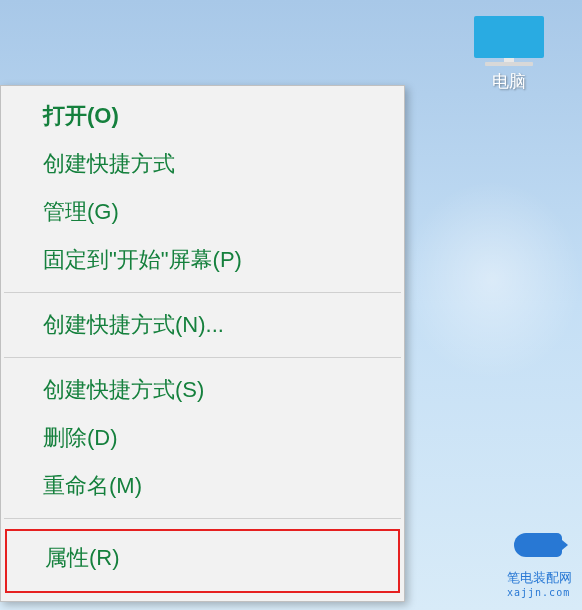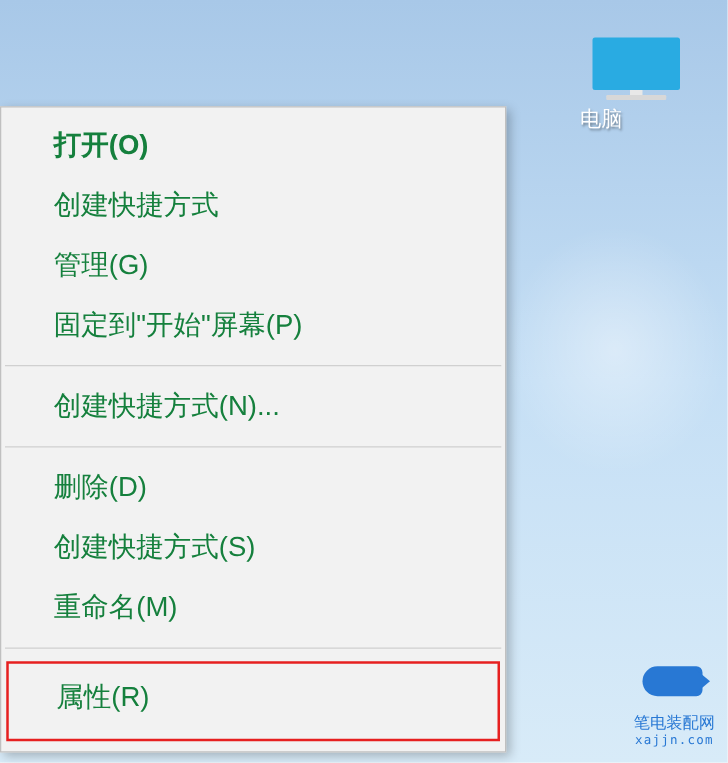--- a/index.html
+++ b/index.html
@@ -20,22 +20,23 @@
       right: 0;
       top: 180px;
       width: 180px;
       height: 200px;
       background: radial-gradient(ellipse at center, rgba(255,255,255,0.4) 0%, rgba(255,255,255,0) 70%);
       pointer-events: none;
     }
     .desktop-icon {
       position: absolute;
       right: 28px;
-      top: 30px;
+      top: 16px;
       width: 90px;
+      text-align: center;
     }
     .monitor-icon {
       width: 70px;
       height: 48px;
       margin: 0 auto 6px;
       position: relative;
     }
     .monitor-screen {
       width: 70px;
       height: 42px;
@@ -88,21 +89,20 @@
     }
     .menu-item.highlighted {
       border: 2px solid #e62020;
       margin: 2px 4px;
       padding: 12px 38px 18px;
     }
     .watermark {
       position: absolute;
       right: 10px;
       bottom: 12px;
-      text-align: center;
     }
     .watermark-shark {
       width: 52px;
       height: 34px;
       margin: 0 auto 2px;
       position: relative;
     }
     .shark-body {
       width: 48px;
       height: 24px;
@@ -152,22 +152,22 @@
     <div class="menu-item">创建快捷方式</div>
     <div class="menu-item">管理(G)</div>
     <div class="menu-item">固定到"开始"屏幕(P)</div>
   </div>
   <div class="menu-divider"></div>
   <div class="menu-section">
     <div class="menu-item">创建快捷方式(N)...</div>
   </div>
   <div class="menu-divider"></div>
   <div class="menu-section">
+    <div class="menu-item">创建快捷方式(S)</div>
     <div class="menu-item">删除(D)</div>
-    <div class="menu-item">创建快捷方式(S)</div>
     <div class="menu-item">重命名(M)</div>
   </div>
   <div class="menu-divider"></div>
   <div class="menu-section">
     <div class="menu-item highlighted">属性(R)</div>
   </div>
 </div>
 
 <div class="watermark">
   <div class="watermark-shark">

